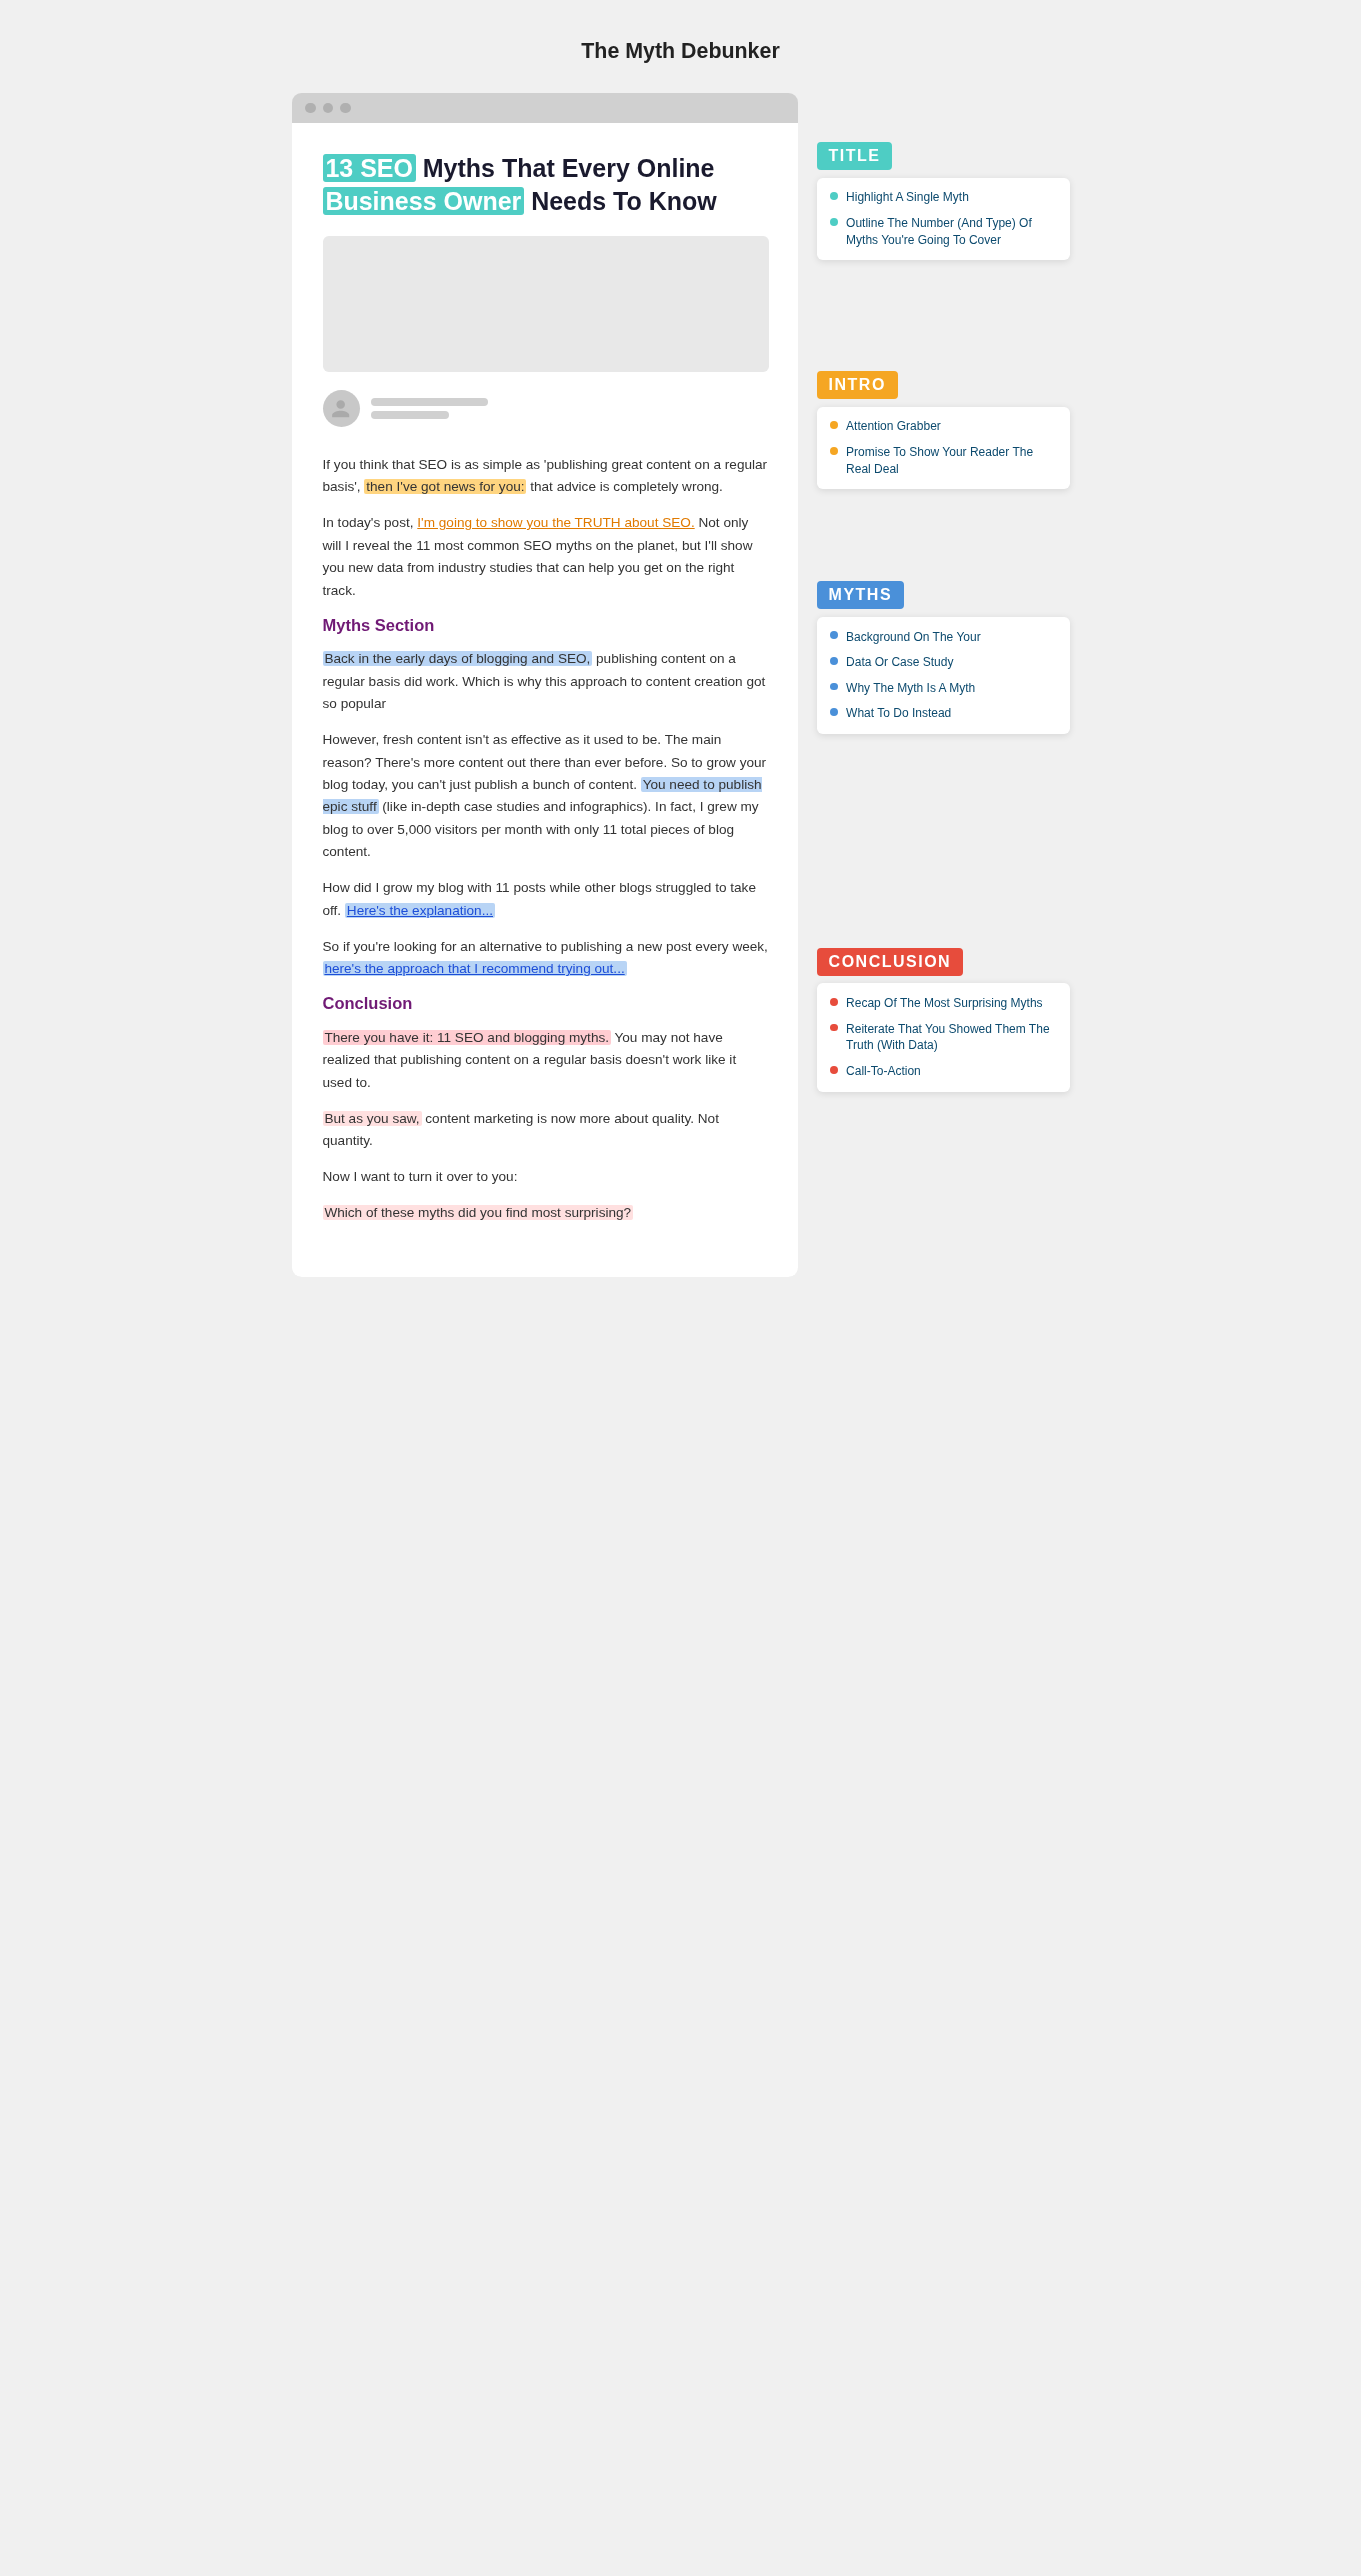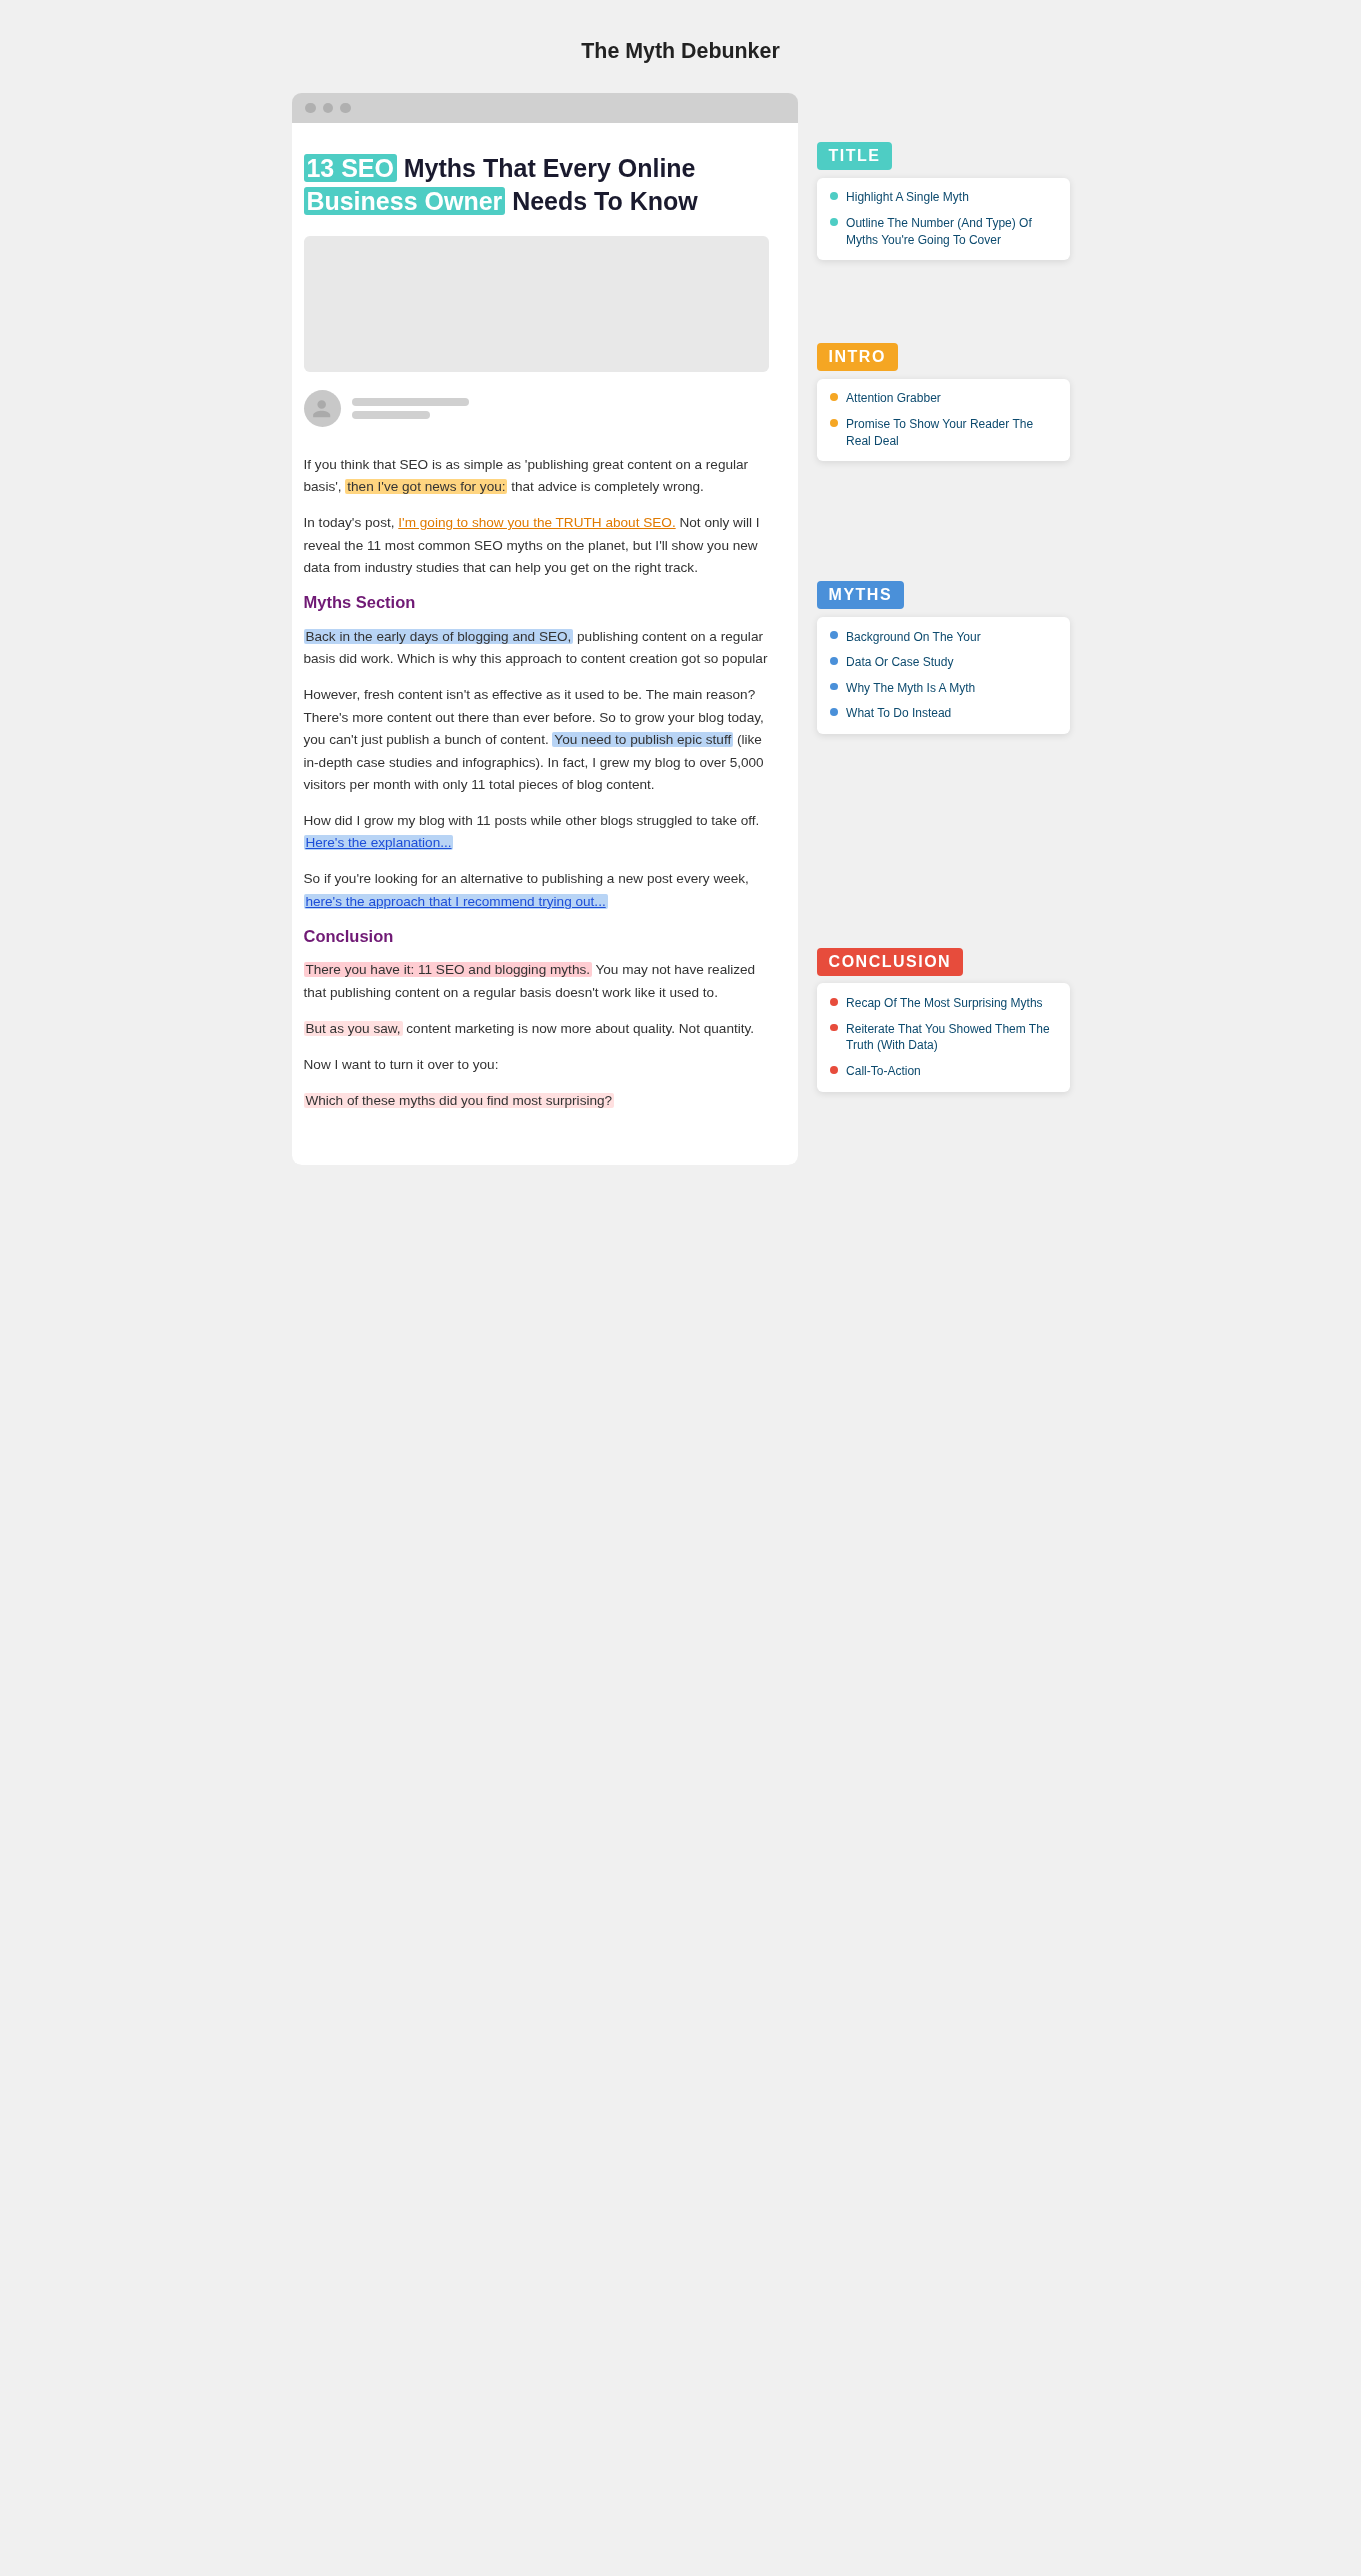--- a/index.html
+++ b/index.html
@@ -46,21 +46,21 @@
       gap: 6.8px;
     }
     .browser-dot {
       width: 10.7px;
       height: 10.7px;
       border-radius: 50%;
       background: #b0b0b0;
     }
     .browser-content {
       background: #fff;
-      padding: 29px 29px 39px 12px;
+      padding: 29px 29px 39px 31px;
     }
 
     
     .article-title {
       font-size: 25px;
       font-weight: 800;
       color: #1a1a2e;
       line-height: 1.3;
       margin-bottom: 19.4px;
     }
@@ -300,21 +300,21 @@
             <span class="annotation-dot dot-teal"></span>
             <span>Highlight A Single Myth</span>
           </div>
           <div class="annotation-item">
             <span class="annotation-dot dot-teal"></span>
             <span>Outline The Number (And Type) Of Myths You're Going To Cover</span>
           </div>
         </div>
       </div>
 
-      <div style="position: relative; top: 103px; margin-bottom: 29px;">
+      <div style="position: relative; top: 131px; margin-bottom: 29px;">
         <div class="annotation-label label-orange">INTRO</div>
         <div class="annotation-card">
           <div class="annotation-item">
             <span class="annotation-dot dot-orange"></span>
             <span>Attention Grabber</span>
           </div>
           <div class="annotation-item">
             <span class="annotation-dot dot-orange"></span>
             <span>Promise To Show Your Reader The Real Deal</span>
           </div>

